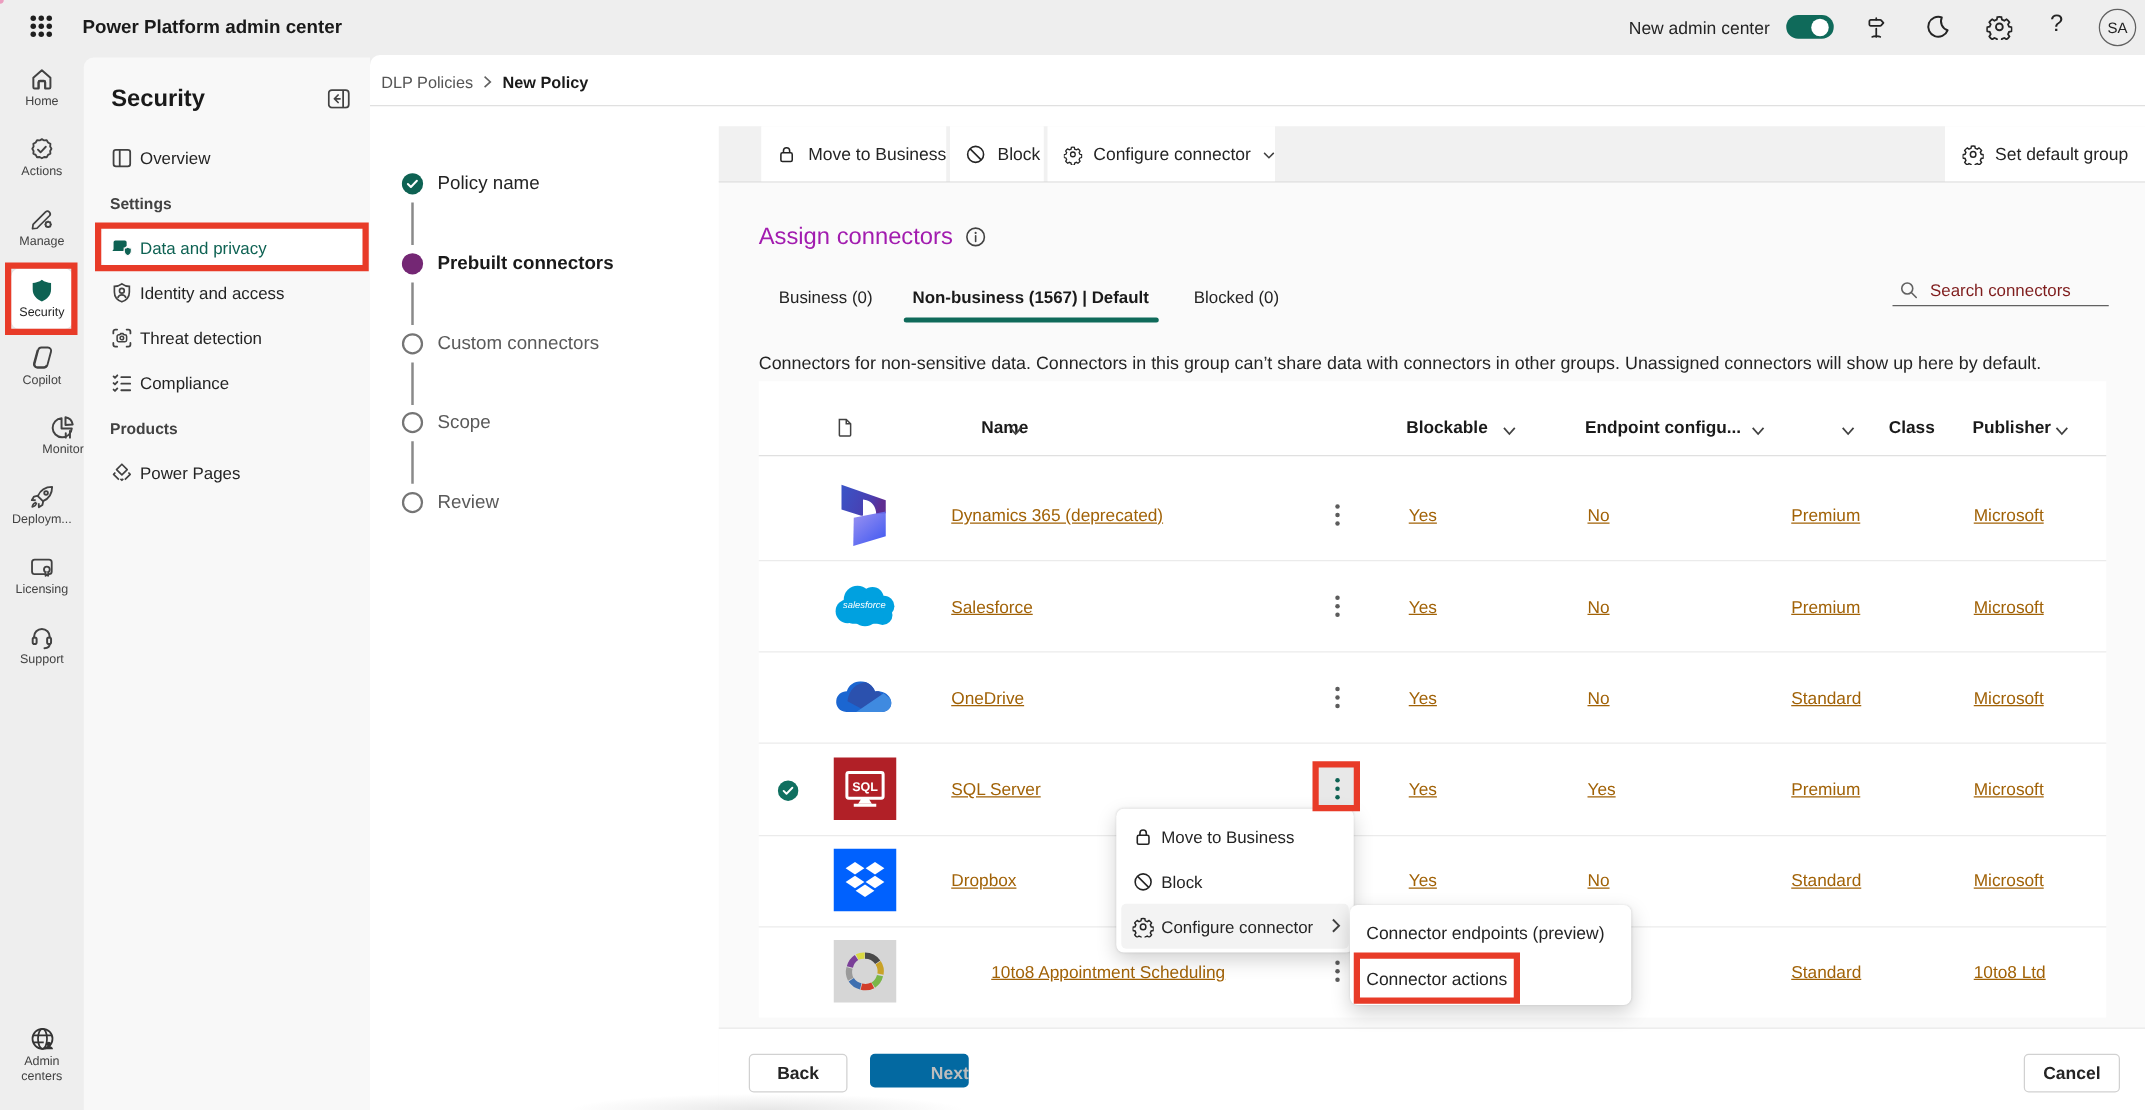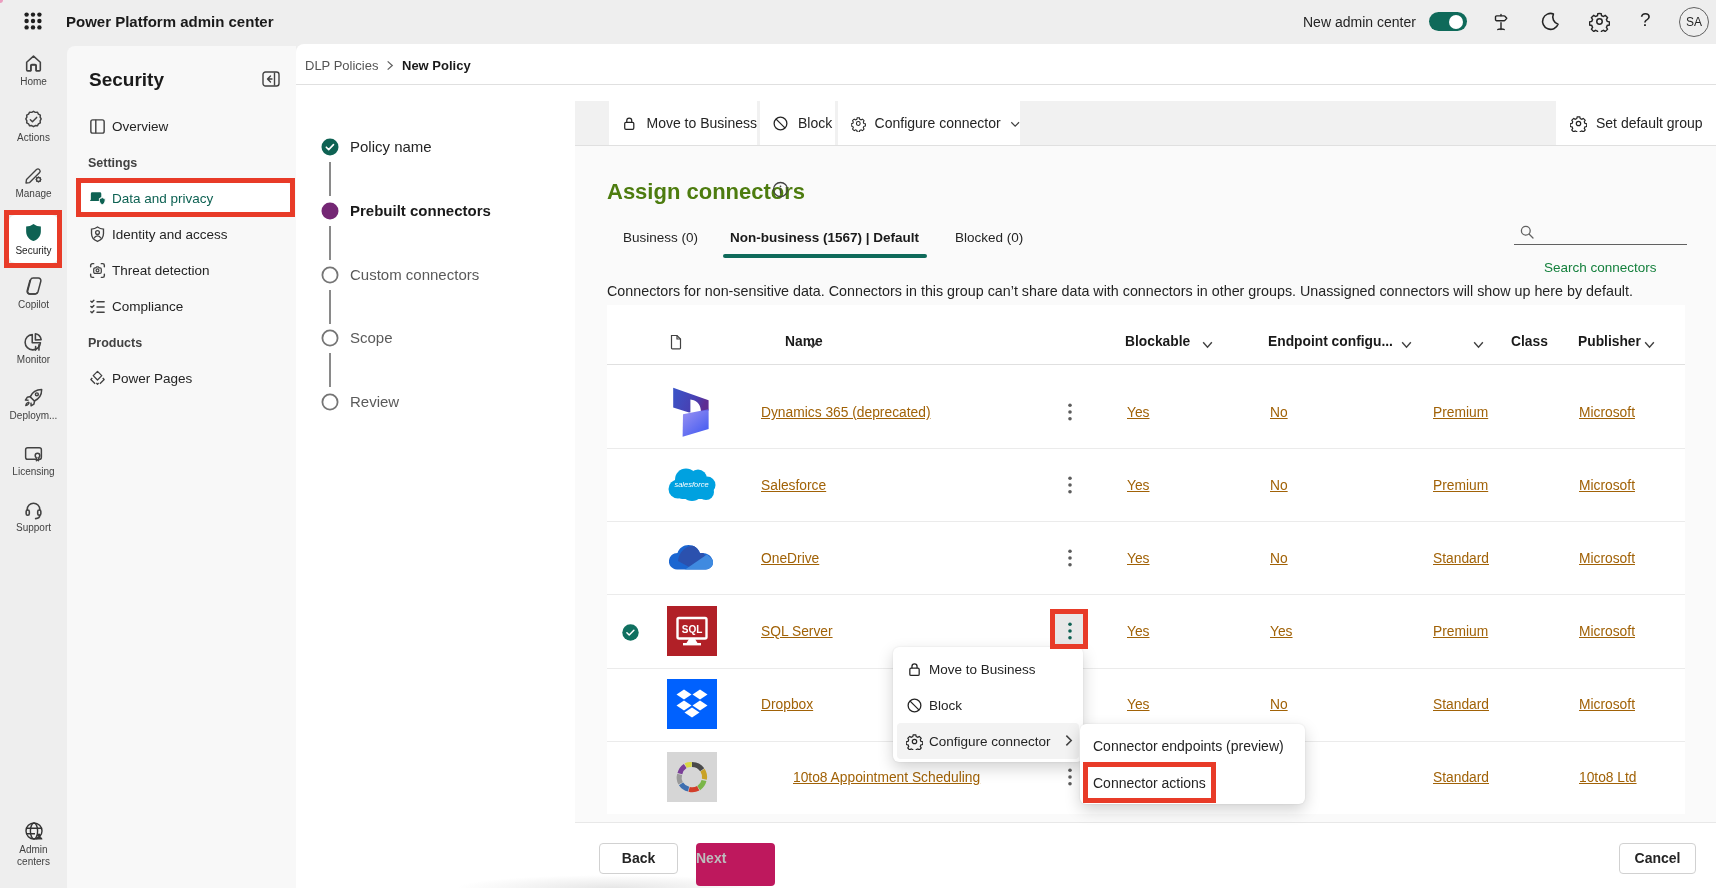--- a/index.html
+++ b/index.html
@@ -97,21 +97,21 @@
   </div>
 
   <div class="railitem" style="left:0;top:275px;">
     <svg width="22" height="22" viewBox="0 0 22 22" fill="none" stroke="#424242" stroke-width="1.5" stroke-linejoin="round">
       <path d="M7.6 4.9 a2.6 2.6 0 0 1 2.5 -1.9 h5.2 a2.6 2.6 0 0 1 2.5 3.3 l-2.9 10.8 a2.6 2.6 0 0 1 -2.5 1.9 H7.2 a2.6 2.6 0 0 1 -2.5 -3.3 Z"></path>
       <path d="M14.4 17.1 a2.6 2.6 0 0 1 -2.5 1.9 H6.7 a2.6 2.6 0 0 1 -2.5 -3.3 L7.1 4.9"></path>
     </svg>
     <div class="lbl">Copilot</div>
   </div>
 
-  <div class="railitem" style="left:0;top:331px;">
+  <div class="railitem" style="left:17px;top:331px;">
     <svg width="21" height="21" viewBox="0 0 20 20" fill="none" stroke="#424242" stroke-width="1.5" stroke-linecap="round">
       <path d="M8.8 3.4 a7.3 7.3 0 1 0 7.8 7.8 L8.8 11.2 Z" stroke-linejoin="round"></path>
       <path d="M11.8 2.7 a6.8 6.8 0 0 1 5.5 5.5 l-5.5 .3 Z" stroke-linejoin="round"></path>
       <path d="M12 14.8 v3.4 M15.2 13.2 v5"></path>
     </svg>
     <div class="lbl">Monitor</div>
   </div>
 
   <div class="railitem" style="left:0;top:387px;">
     <svg width="21" height="21" viewBox="0 0 20 20" fill="none" stroke="#424242" stroke-width="1.4" stroke-linejoin="round">
@@ -296,38 +296,38 @@
         </svg>
     </div>
     <div class="tbbtn" style="left:1556px;width:160px;padding-left:14px;">
       <svg width="17" height="17" viewBox="0 0 20 20" fill="none" stroke="#242424" stroke-width="1.4">
         <circle cx="10" cy="10" r="2.6"></circle>
         <path d="M8.4 2.3 a8 8 0 0 1 3.2 0 l.4 2 1.9.8 1.7-1.1 a8 8 0 0 1 2.3 2.3 l-1.1 1.7 .8 1.9 2 .4 a8 8 0 0 1 0 3.2 l-2 .4 -.8 1.9 1.1 1.7 a8 8 0 0 1 -2.3 2.3 l-1.7-1.1 -1.9.8 -.4 2 a8 8 0 0 1 -3.2 0 l-.4-2 -1.9-.8 -1.7 1.1 a8 8 0 0 1 -2.3-2.3 l1.1-1.7 -.8-1.9 -2-.4 a8 8 0 0 1 0-3.2 l2-.4 .8-1.9 -1.1-1.7 a8 8 0 0 1 2.3-2.3 l1.7 1.1 1.9-.8 Z"></path>
       </svg>
       <span>Set default group</span>
     </div>
 
-    <div class="abs" style="left:607px;top:179px;font-size:22px;font-weight:700;color:#4d7c0f;">Assign connectors</div>
+    <div class="abs" style="left:607px;top:179px;font-size:19px;font-weight:400;color:#a21caf;">Assign connectors</div>
     <svg class="abs" style="left:772px;top:181px;" width="17" height="17" viewBox="0 0 16 16" fill="none" stroke="#424242" stroke-width="1.2">
       <circle cx="8" cy="8" r="6.6"></circle>
       <path d="M8 7.2 V11.4" stroke-linecap="round"></path>
       <circle cx="8" cy="5" r="0.8" fill="#424242" stroke="none"></circle>
     </svg>
 
     <div class="abs" style="left:623px;top:230px;font-size:13.5px;color:#242424;">Business (0)</div>
     <div class="abs" style="left:730px;top:230px;font-size:13.5px;font-weight:700;color:#1a1a1a;">Non-business (1567) | Default</div>
     <div class="abs" style="left:955px;top:230px;font-size:13.5px;color:#242424;">Blocked (0)</div>
     <div class="abs" style="left:723px;top:254px;width:204px;height:4px;border-radius:2px;background:#0f6a5a;"></div>
 
     <div class="abs" style="left:1514px;top:221px;width:173px;height:24px;border-bottom:1.5px solid #616161;">
       <svg class="abs" style="left:5px;top:3px;" width="16" height="16" viewBox="0 0 20 20" fill="none" stroke="#616161" stroke-width="1.6">
         <circle cx="8.5" cy="8.5" r="5.5"></circle>
           <line x1="12.8" y1="12.8" x2="17.5" y2="17.5" stroke-linecap="round"></line>
       </svg>
-      <div class="abs" style="left:30px;top:4px;font-size:13.5px;color:#15803d;margin-top:35px;">Search connectors</div>
+      <div class="abs" style="left:30px;top:4px;font-size:13.5px;color:#7f1d1d;">Search connectors</div>
     </div>
 
     <div class="abs" style="left:607px;top:283px;font-size:14.3px;color:#242424;">Connectors for non-sensitive data. Connectors in this group can’t share data with connectors in other groups. Unassigned connectors will show up here by default.</div>
   </div>
 
   <div id="table">
     <div class="abs" style="left:607px;top:305px;width:1078px;height:509px;background:#ffffff;"></div>
 
     <div class="abs" style="left:607px;top:364px;width:1078px;height:1px;background:#e0e0e0;"></div>
     <svg class="abs" style="left:668px;top:334px;" width="16" height="16" viewBox="0 0 16 16" fill="none" stroke="#424242" stroke-width="1.2">
@@ -551,21 +551,21 @@
 
     <div class="abs" style="left:1080px;top:724px;width:225px;height:80px;background:#ffffff;border-radius:6px;box-shadow:0 6px 16px rgba(0,0,0,.18), 0 0 2px rgba(0,0,0,.10);z-index:22;"></div>
     <div class="abs" style="left:1093px;top:738px;font-size:14px;color:#242424;z-index:23;">Connector endpoints (preview)</div>
     <div class="abs" style="left:1093px;top:775px;font-size:14px;color:#242424;z-index:23;">Connector actions</div>
   </div>
 
   <div id="footer">
     <div class="abs" style="left:575px;top:822px;width:1141px;height:66px;background:#ffffff;border-top:1px solid #e8e8e8;"></div>
     <div class="abs" style="left:395px;top:870px;width:420px;height:18px;background:radial-gradient(ellipse 52% 100% at 52% 100%, rgba(130,130,130,0.20), rgba(130,130,130,0) 72%);"></div>
     <div class="abs" style="left:599px;top:843px;width:79px;height:31px;background:#ffffff;border:1px solid #d1d1d1;border-radius:4px;text-align:center;line-height:29px;font-size:14px;font-weight:700;color:#242424;">Back</div>
-    <div class="abs" style="left:696px;top:843px;width:79px;height:43px;background:#be185d;border-radius:4px;text-align:left;line-height:31px;font-size:14px;font-weight:700;color:#bdbdbd;">Next</div>
+    <div class="abs" style="left:696px;top:843px;width:79px;height:27px;background:#0369a1;border-radius:4px;text-align:right;line-height:31px;font-size:14px;font-weight:700;color:#bdbdbd;">Next</div>
     <div class="abs" style="left:1619px;top:843px;width:77px;height:31px;background:#ffffff;border:1px solid #d1d1d1;border-radius:4px;text-align:center;line-height:29px;font-size:14px;font-weight:700;color:#242424;">Cancel</div>
   </div>
 
   <div class="redbox" style="left:4px;top:210px;width:58px;height:58px;"></div>
   <div class="redbox" style="left:76px;top:178px;width:219px;height:39px;"></div>
   <div class="redbox" style="left:1050px;top:609px;width:38px;height:40px;"></div>
   <div class="redbox" style="left:1083px;top:762px;width:133px;height:41px;"></div>
 
 </div>
 

